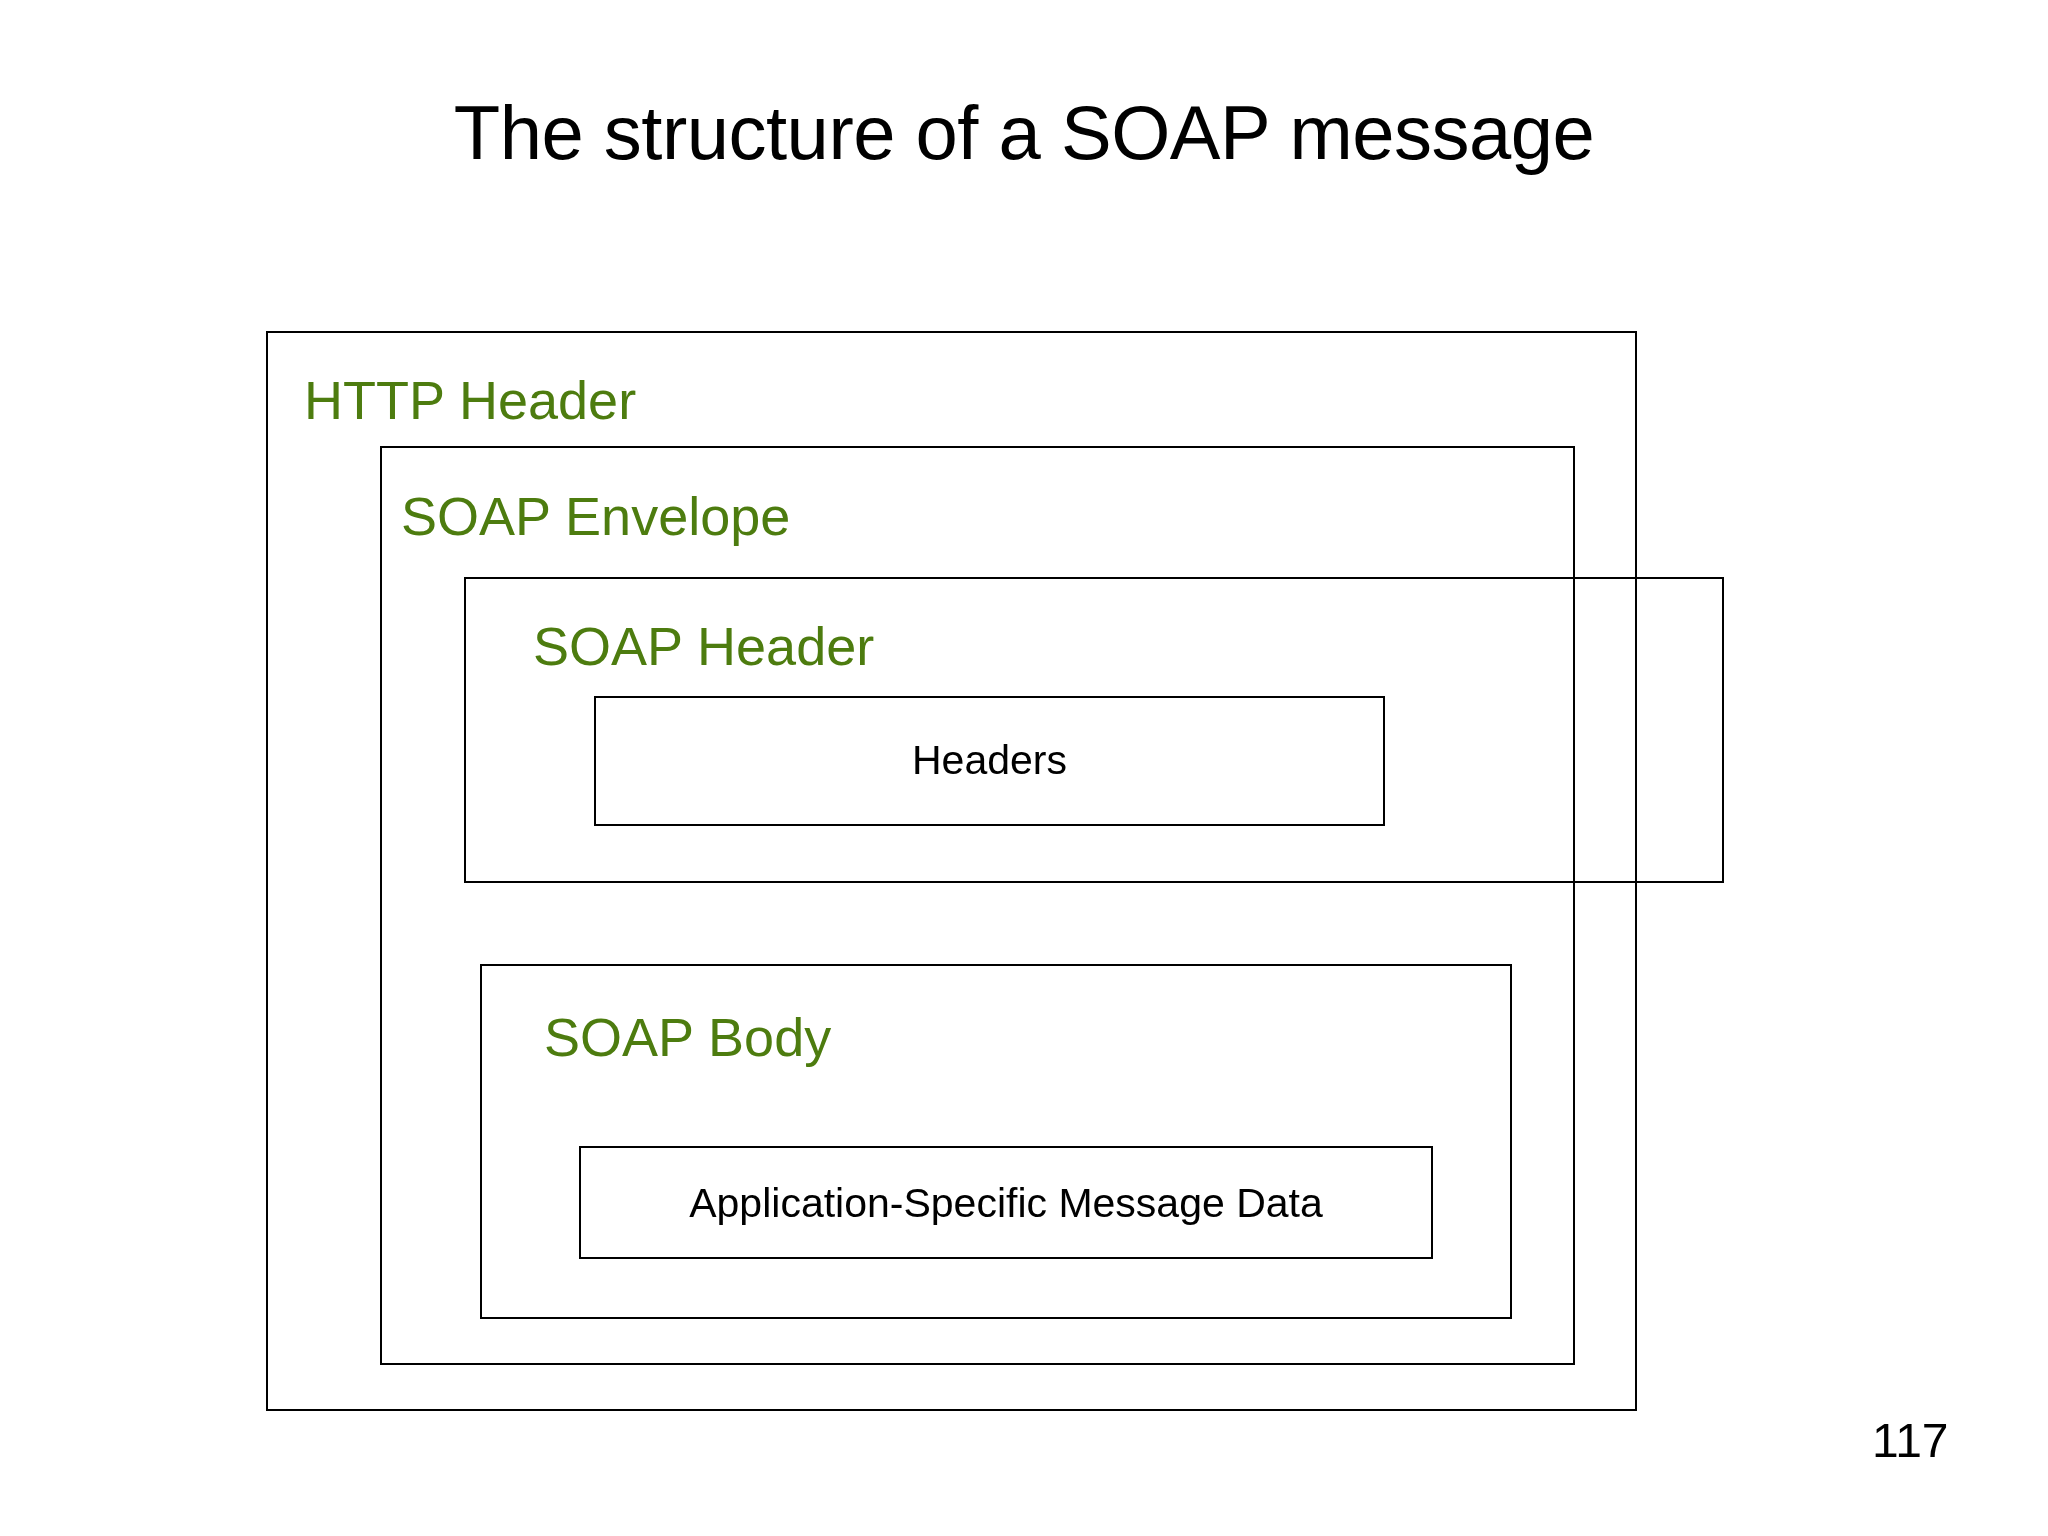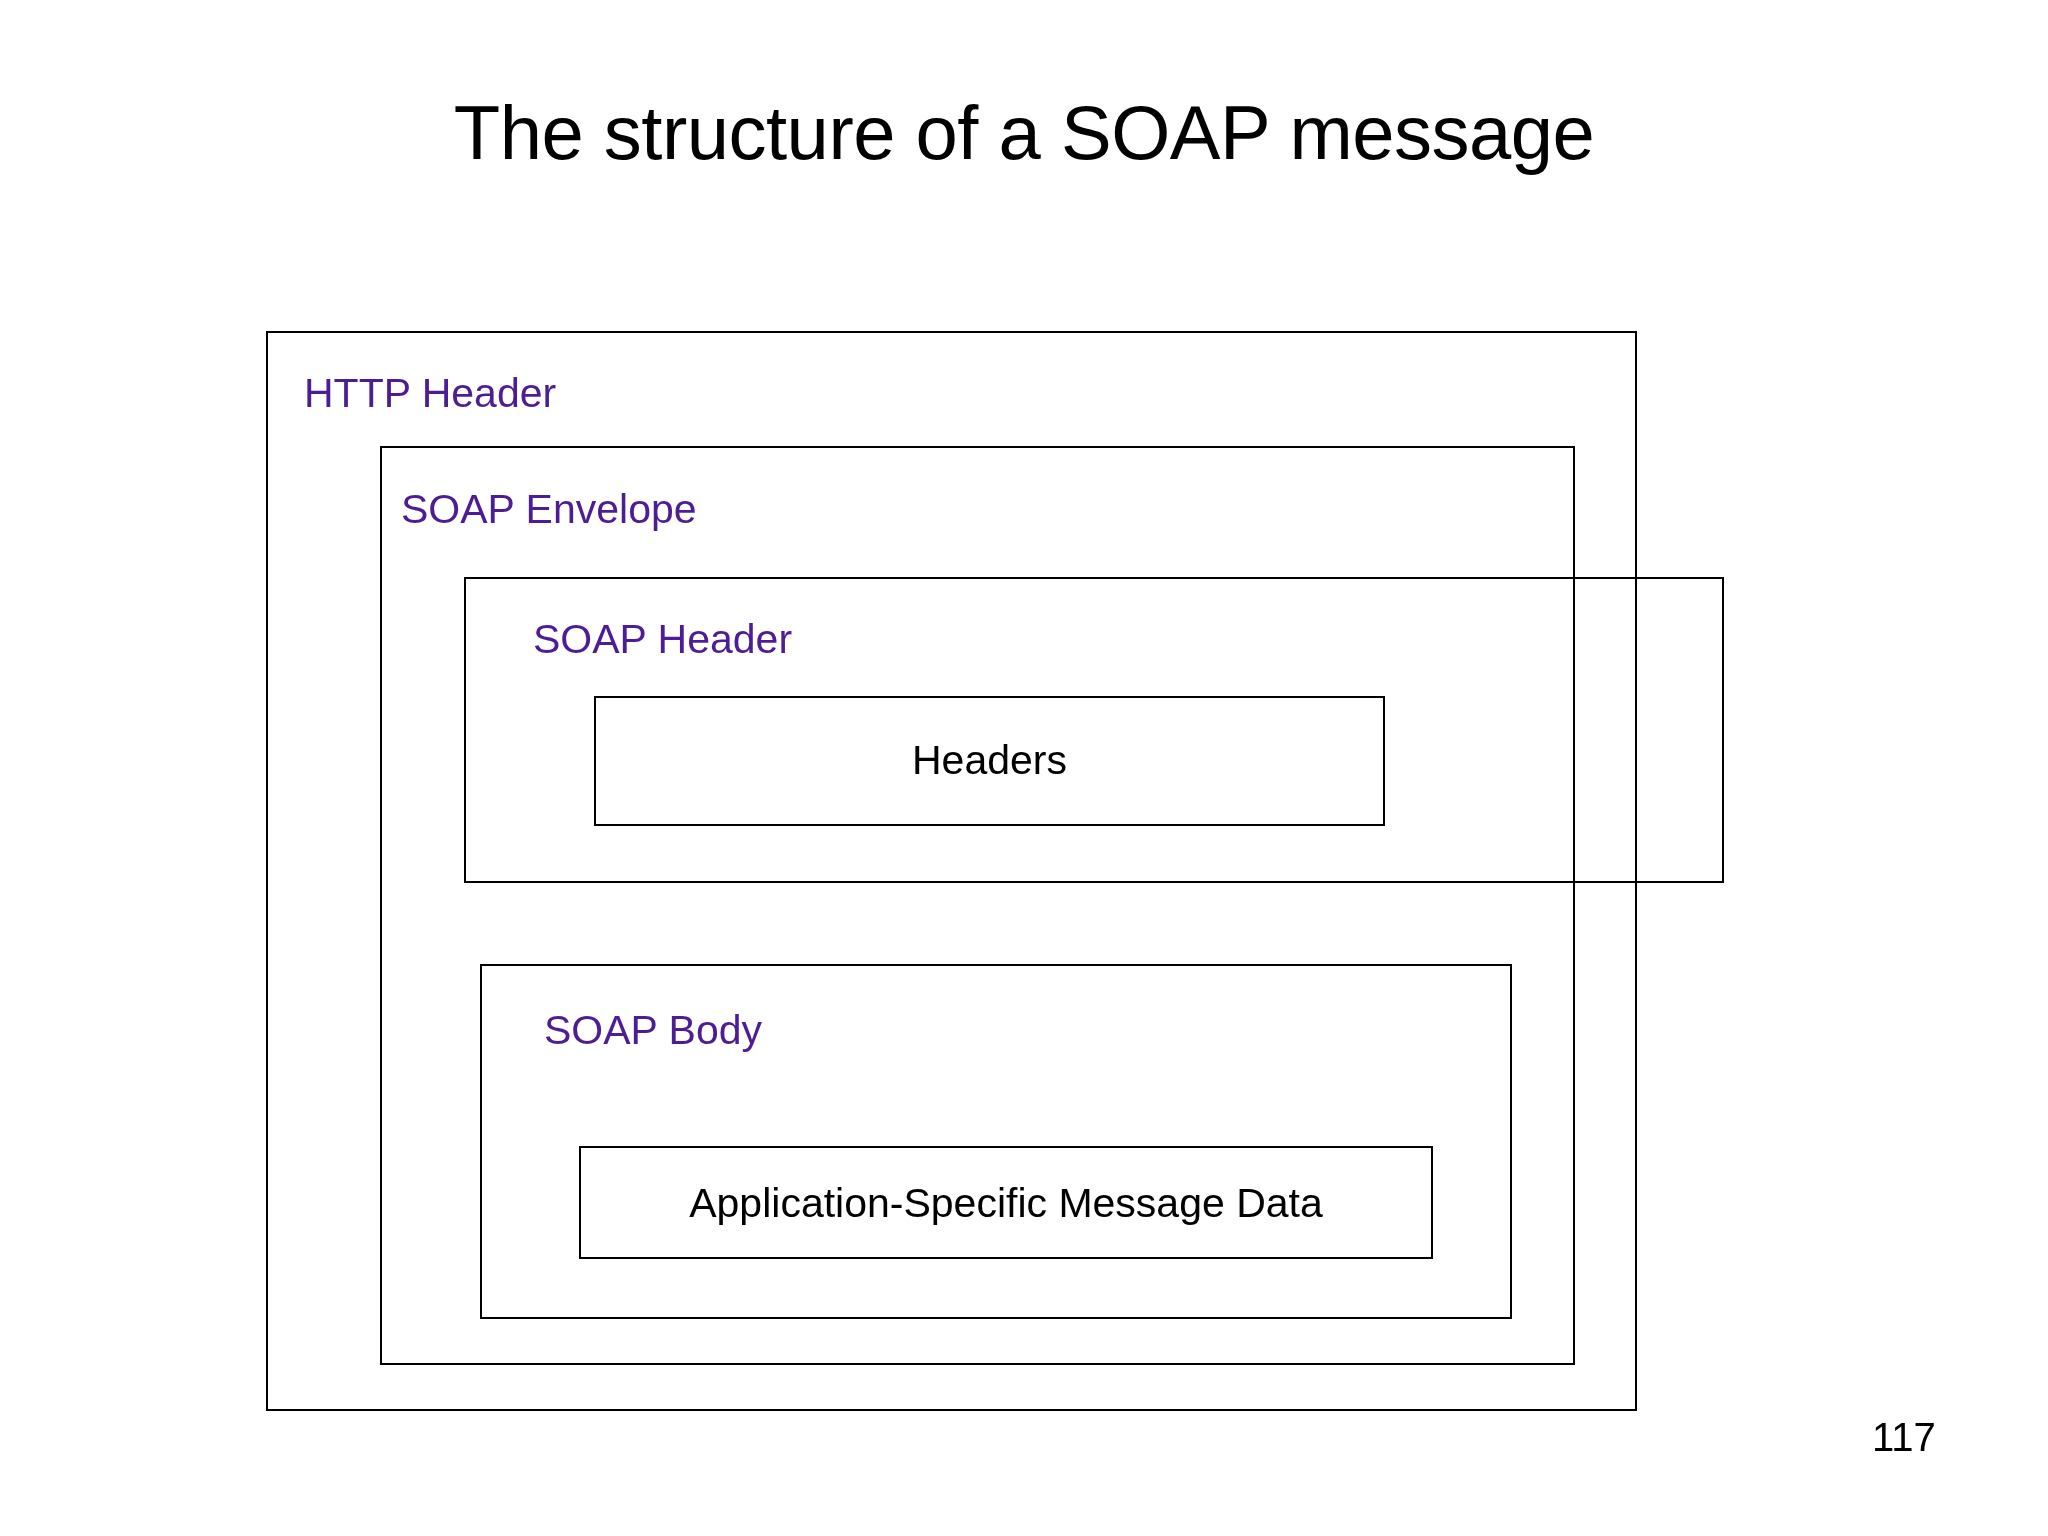--- a/index.html
+++ b/index.html
@@ -35,24 +35,24 @@
 
   
   .dbox {
     position: absolute;
     box-sizing: border-box;
     border: 2px solid #000000;
     background: transparent;
   }
   .dbox-label {
     position: absolute;
-    font-size: 41px;
+    font-size: 54px;
     line-height: 1.0;
     font-weight: 400;
-    color: #4c1d95;
+    color: #4d7c0f;
     white-space: nowrap;
   }
   .centered-label {
     position: absolute;
     left: 0;
     width: 100%;
     text-align: center;
     font-size: 41px;
     line-height: 1.0;
     font-weight: 400;
@@ -123,21 +123,21 @@
   }
   #label-app-data {
     top: 35px;
   }
 
   
   #page-number {
     position: absolute;
     left: 1872px;
     top: 1417px;
-    font-size: 40px;
+    font-size: 48px;
     line-height: 1.0;
     color: #000000;
     white-space: nowrap;
   }
 </style>
 </head>
 <body>
 
 <div id="slide">
 

